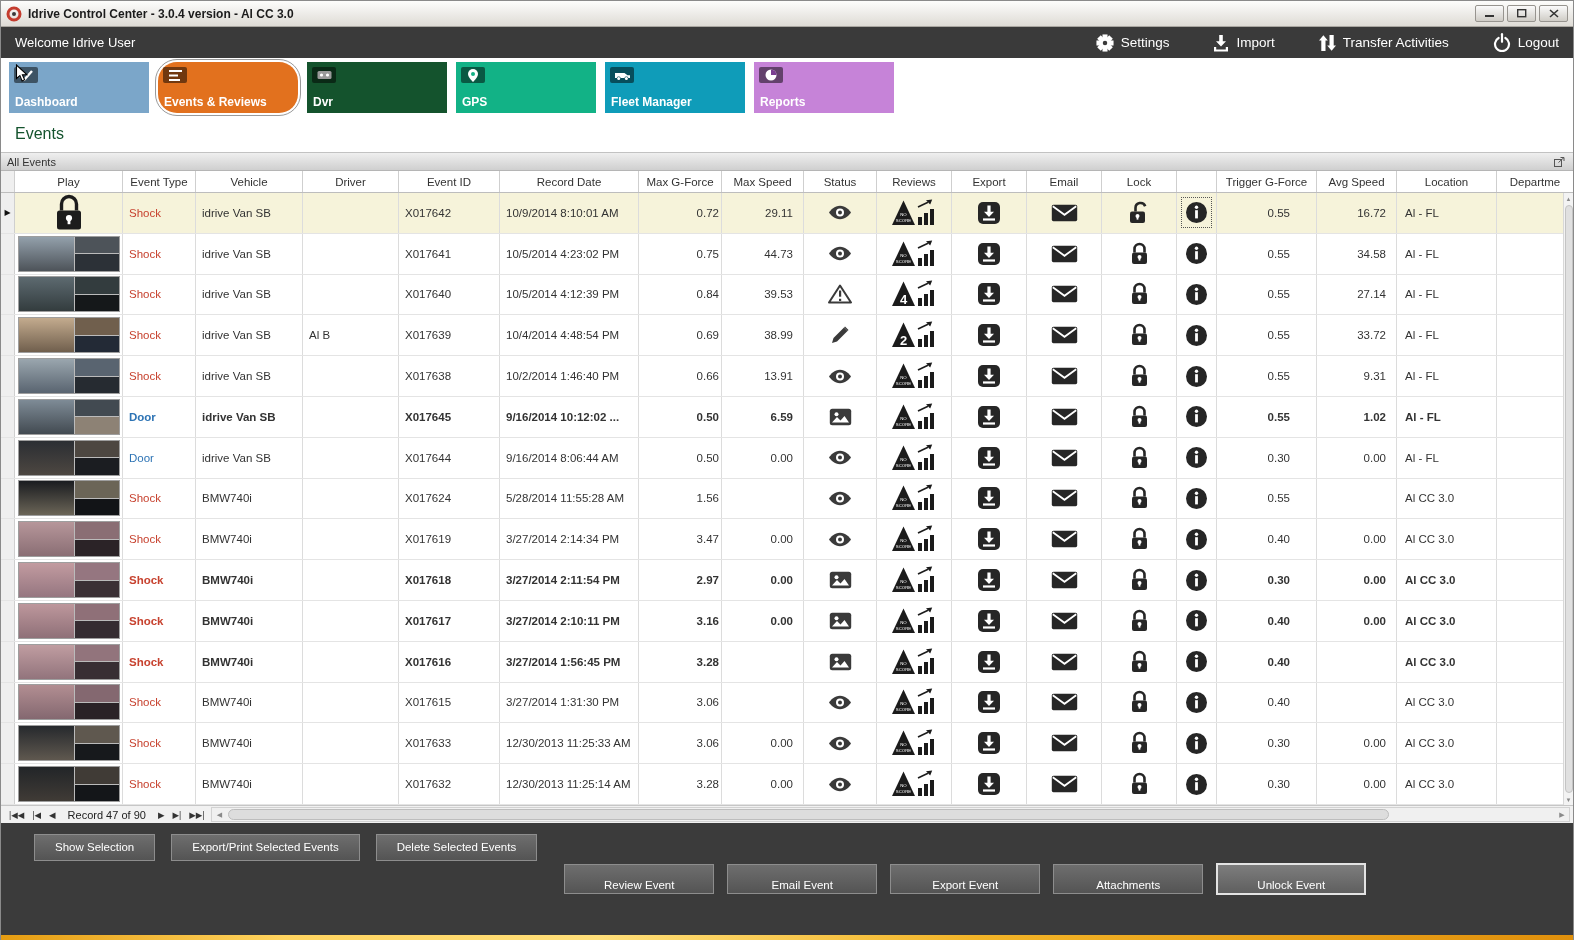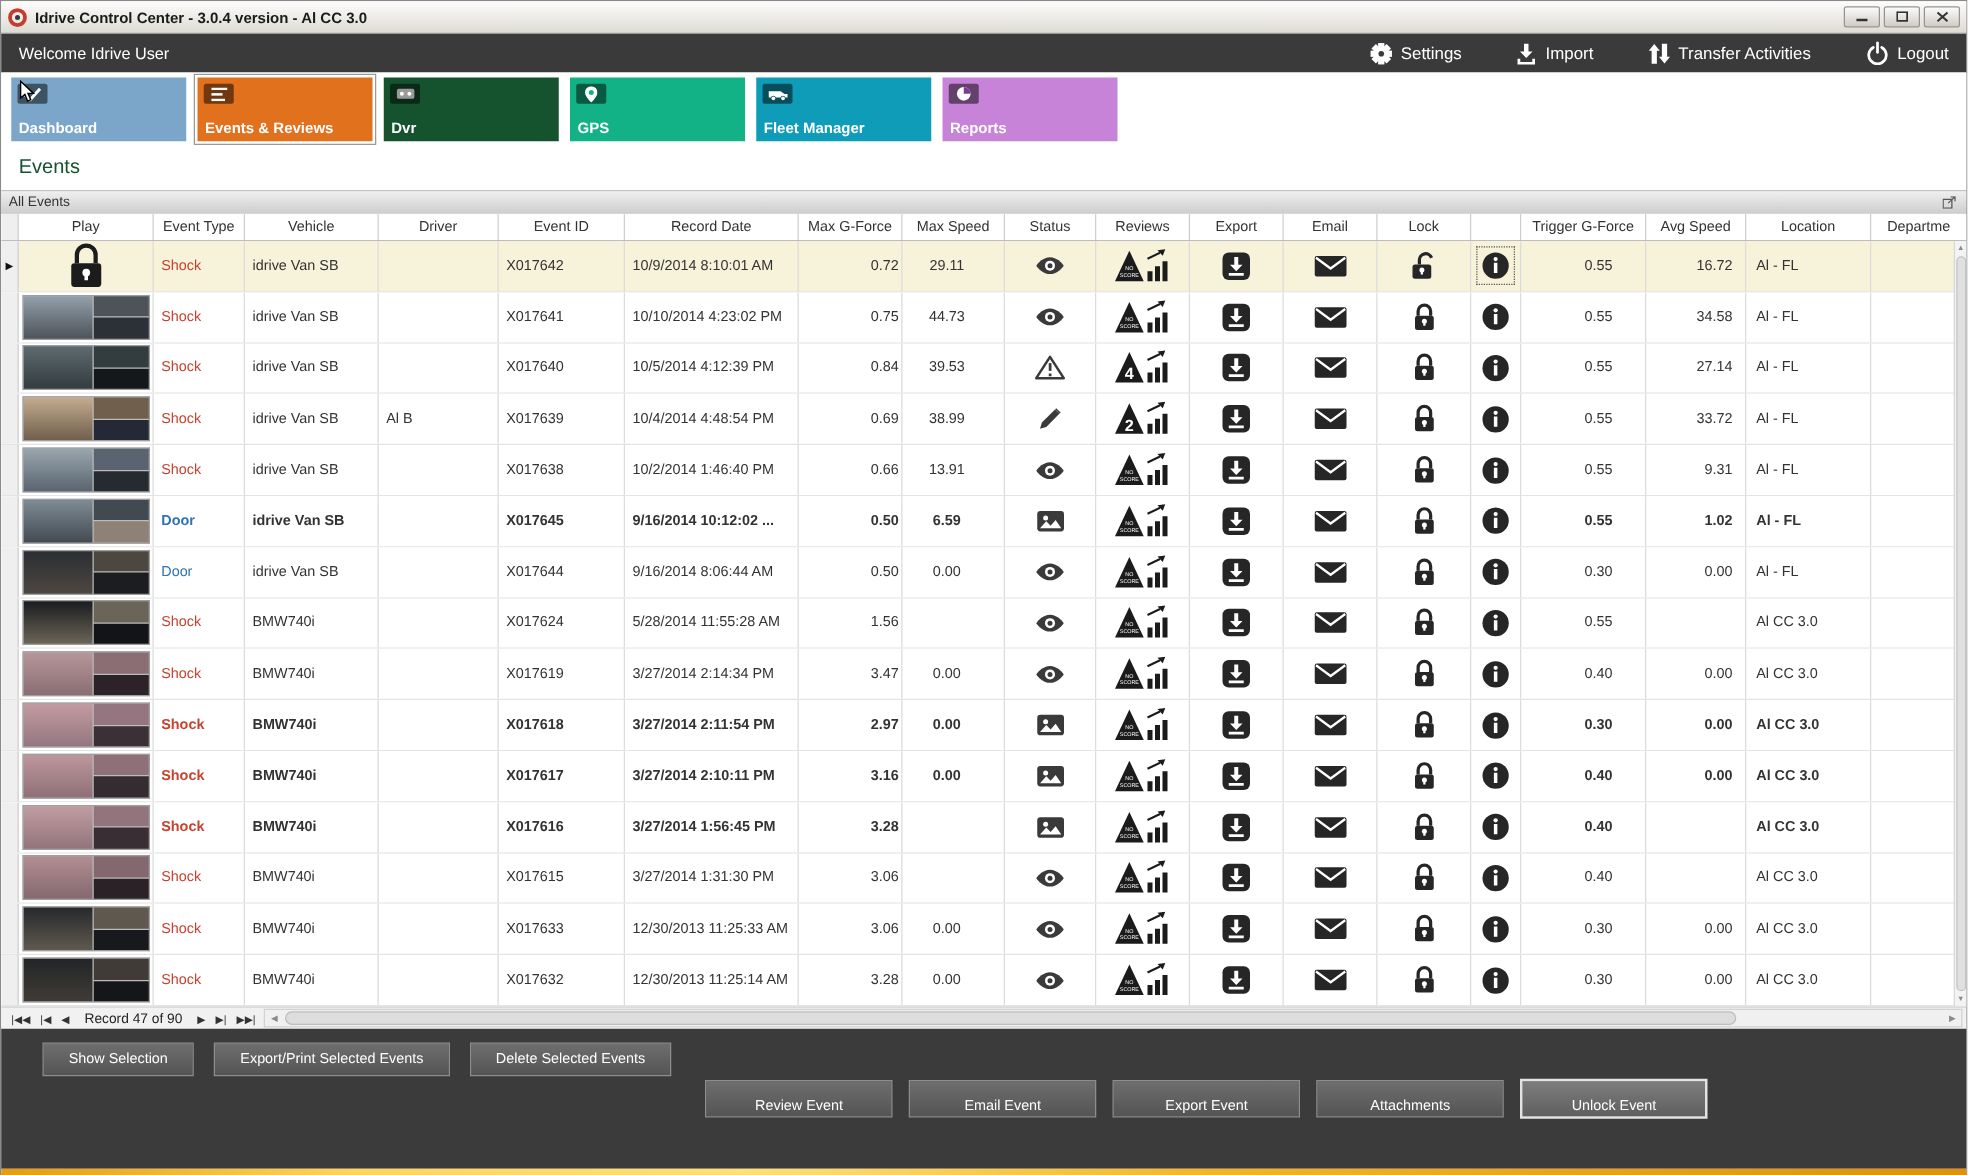--- a/index.html
+++ b/index.html
@@ -45,21 +45,21 @@
 .grid-row .gcell{border-right:1px solid #dcdcdc}
 .c0{width:14px;background:#efefef;justify-content:center}
 .grid-row .c0{border-right:1px solid #cfcfcf}
 .c1{width:108px;justify-content:center}
 .c2{width:73px;padding-left:6px}
 .c3{width:107px;padding-left:6px}
 .c4{width:96px;padding-left:6px}
 .c5{width:101px;padding-left:6px}
 .c6{width:139px;padding-left:6px}
 .c7{width:83px;justify-content:flex-end;padding-right:2px}
-.c8{width:82px;justify-content:center;padding-right:10px}
+.c8{width:82px;justify-content:flex-end;padding-right:10px}
 .c9{width:73px;justify-content:center}
 .c10{width:75px;justify-content:center}
 .c11{width:75px;justify-content:center}
 .c12{width:75px;justify-content:center}
 .c13{width:75px;justify-content:center}
 .c14{width:40px;justify-content:center}
 .c15{width:100px;justify-content:flex-end;padding-right:26px}
 .c16{width:80px;justify-content:flex-end;padding-right:10px}
 .c17{width:100px;padding-left:8px}
 .c18{flex:1 1 auto;border-right:none !important}
@@ -187,21 +187,21 @@
         </svg>
     </span>
   <div class="tile" style="background: rgb(123, 166, 201);">
         <span class="tile-badge">
           <svg width="14" height="11" viewBox="0 0 14 11">
             <path d="M1 6l4 4L13 1" stroke="#fff" stroke-width="2.4" fill="none"></path>
           </svg>
         </span>
         <span class="tile-label">Dashboard</span>
       </div>
-      <div class="tile selected" style="background: rgb(226, 113, 30);">
+      <div class="tile selected" style="background: rgb(226, 113, 30); border-radius: 19px;">
         <span class="tile-badge">
           <svg width="13" height="11" viewBox="0 0 13 11">
             <rect width="13" height="2" y="0" fill="#fff"></rect>
             <rect width="9" height="2" y="4.5" fill="#fff"></rect>
             <rect width="11" height="2" y="9" fill="#fff"></rect>
           </svg>
         </span>
         <span class="tile-label">Events &amp; Reviews</span>
       </div>
       <div class="tile" style="background: #14532d;">
@@ -437,21 +437,21 @@
           <div class="gcell c3">
             <span class="cellspan">idrive Van SB</span>
           </div>
           <div class="gcell c4">
             <span class="cellspan"></span>
           </div>
           <div class="gcell c5">
             <span class="cellspan">X017641</span>
           </div>
           <div class="gcell c6">
-            <span class="cellspan">10/10/2014 4:23:02 PM</span>
+            <span class="cellspan">10/5/2014 4:23:02 PM</span>
           </div>
           <div class="gcell c7">
             <span class="cellspan">0.75</span>
           </div>
           <div class="gcell c8">
             <span class="cellspan">44.73</span>
           </div>
           <div class="gcell c9">
             <span class="icon-btn">
               <svg width="24" height="15" viewBox="0 0 24 15">

